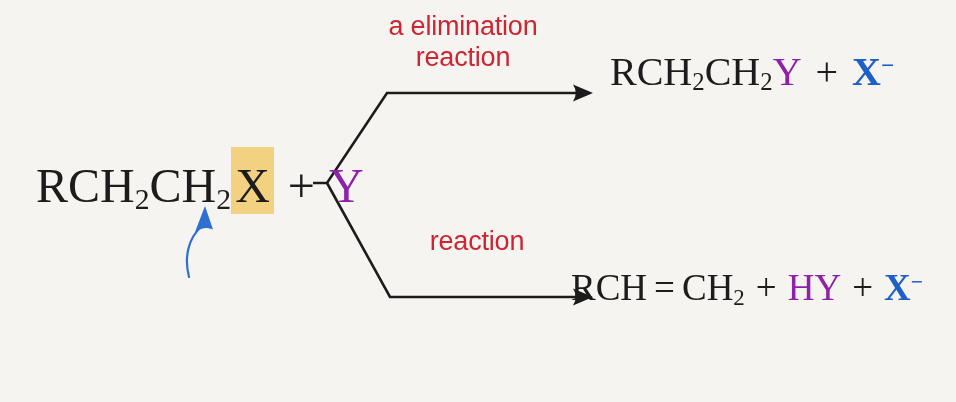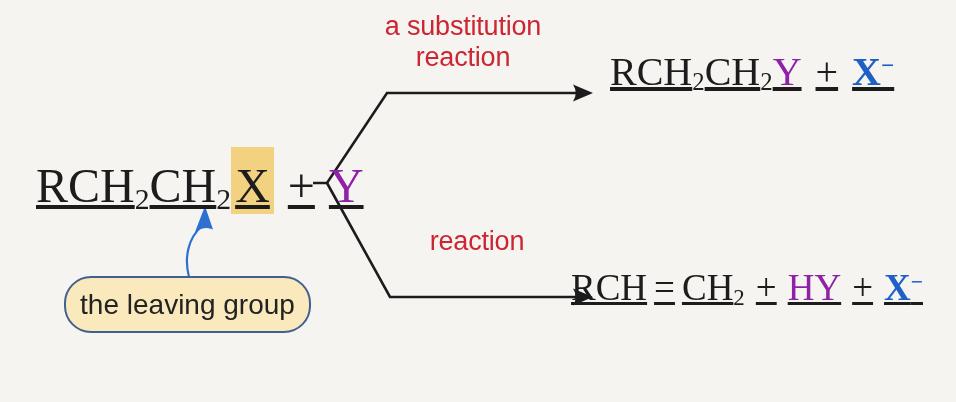--- a/index.html
+++ b/index.html
@@ -24,21 +24,21 @@
   #arrow-layer{position:absolute;left:0;top:0;z-index:0;}
   .ink-line{fill:none;stroke:var(--ink);stroke-width:2.6;stroke-linejoin:miter;stroke-linecap:butt;}
   .ink-fill{fill:var(--ink);stroke:none;}
   .blue-line{fill:none;stroke:var(--callout-arrow-blue);stroke-width:2.2;stroke-linecap:round;}
   .blue-fill{fill:var(--callout-arrow-blue);stroke:none;}
 
   .formula{
     position:absolute;z-index:1;
     font-family:"Liberation Serif",serif;
     color:var(--ink);
-    line-height:1;white-space:nowrap;text-decoration:underline;
+    line-height:1;white-space:nowrap;
   }
   .sb{font-size:0.62em;vertical-align:-0.22em;}
   .sp{font-size:0.58em;vertical-align:0.50em;font-weight:bold;}
   .purple{color:var(--purple);}
   .blue{color:var(--blue);font-weight:bold;}
   .hl{background:var(--highlight);padding:12px 4px 2px 4px;}
   .plus{margin:0 14px;}
   .plus-tight{margin:0 11px;}
   .eq{margin:0 7px;}
 
@@ -85,33 +85,30 @@
       <path class="blue-line" d="M189 277 C184 258 188 238 202 226"></path>
       <path class="blue-fill" d="M205 206 L195 232 Q205 225.5 213 229.5 Z"></path>
     </g>
   </svg>
 
   <div id="reactant" class="formula">
     <span>RCH</span><span class="sb">2</span><span>CH</span><span class="sb">2</span><span class="hl">X</span><span class="plus">+</span><span class="purple">Y</span>
   </div>
 
   <div id="label-substitution" class="branch-label">
-    <div>a substitution</div>
+    <div>a elimination</div>
     <div>reaction</div>
   </div>
 
   <div id="label-elimination" class="branch-label">
     <div>reaction</div>
   </div>
 
   <div id="product-substitution" class="formula">
     <span>RCH</span><span class="sb">2</span><span>CH</span><span class="sb">2</span><span class="purple">Y</span><span class="plus">+</span><span class="blue"><span>X</span><span class="sp">−</span></span>
   </div>
 
   <div id="product-elimination" class="formula">
     <span>RCH</span><span class="eq">=</span><span>CH</span><span class="sb">2</span><span class="plus-tight">+</span><span class="purple">HY</span><span class="plus-tight">+</span><span class="blue"><span>X</span><span class="sp">−</span></span>
   </div>
 
-  <div id="callout">
-    <span>the leaving group</span>
-  </div>
 
 </div>
 
 </body></html>

